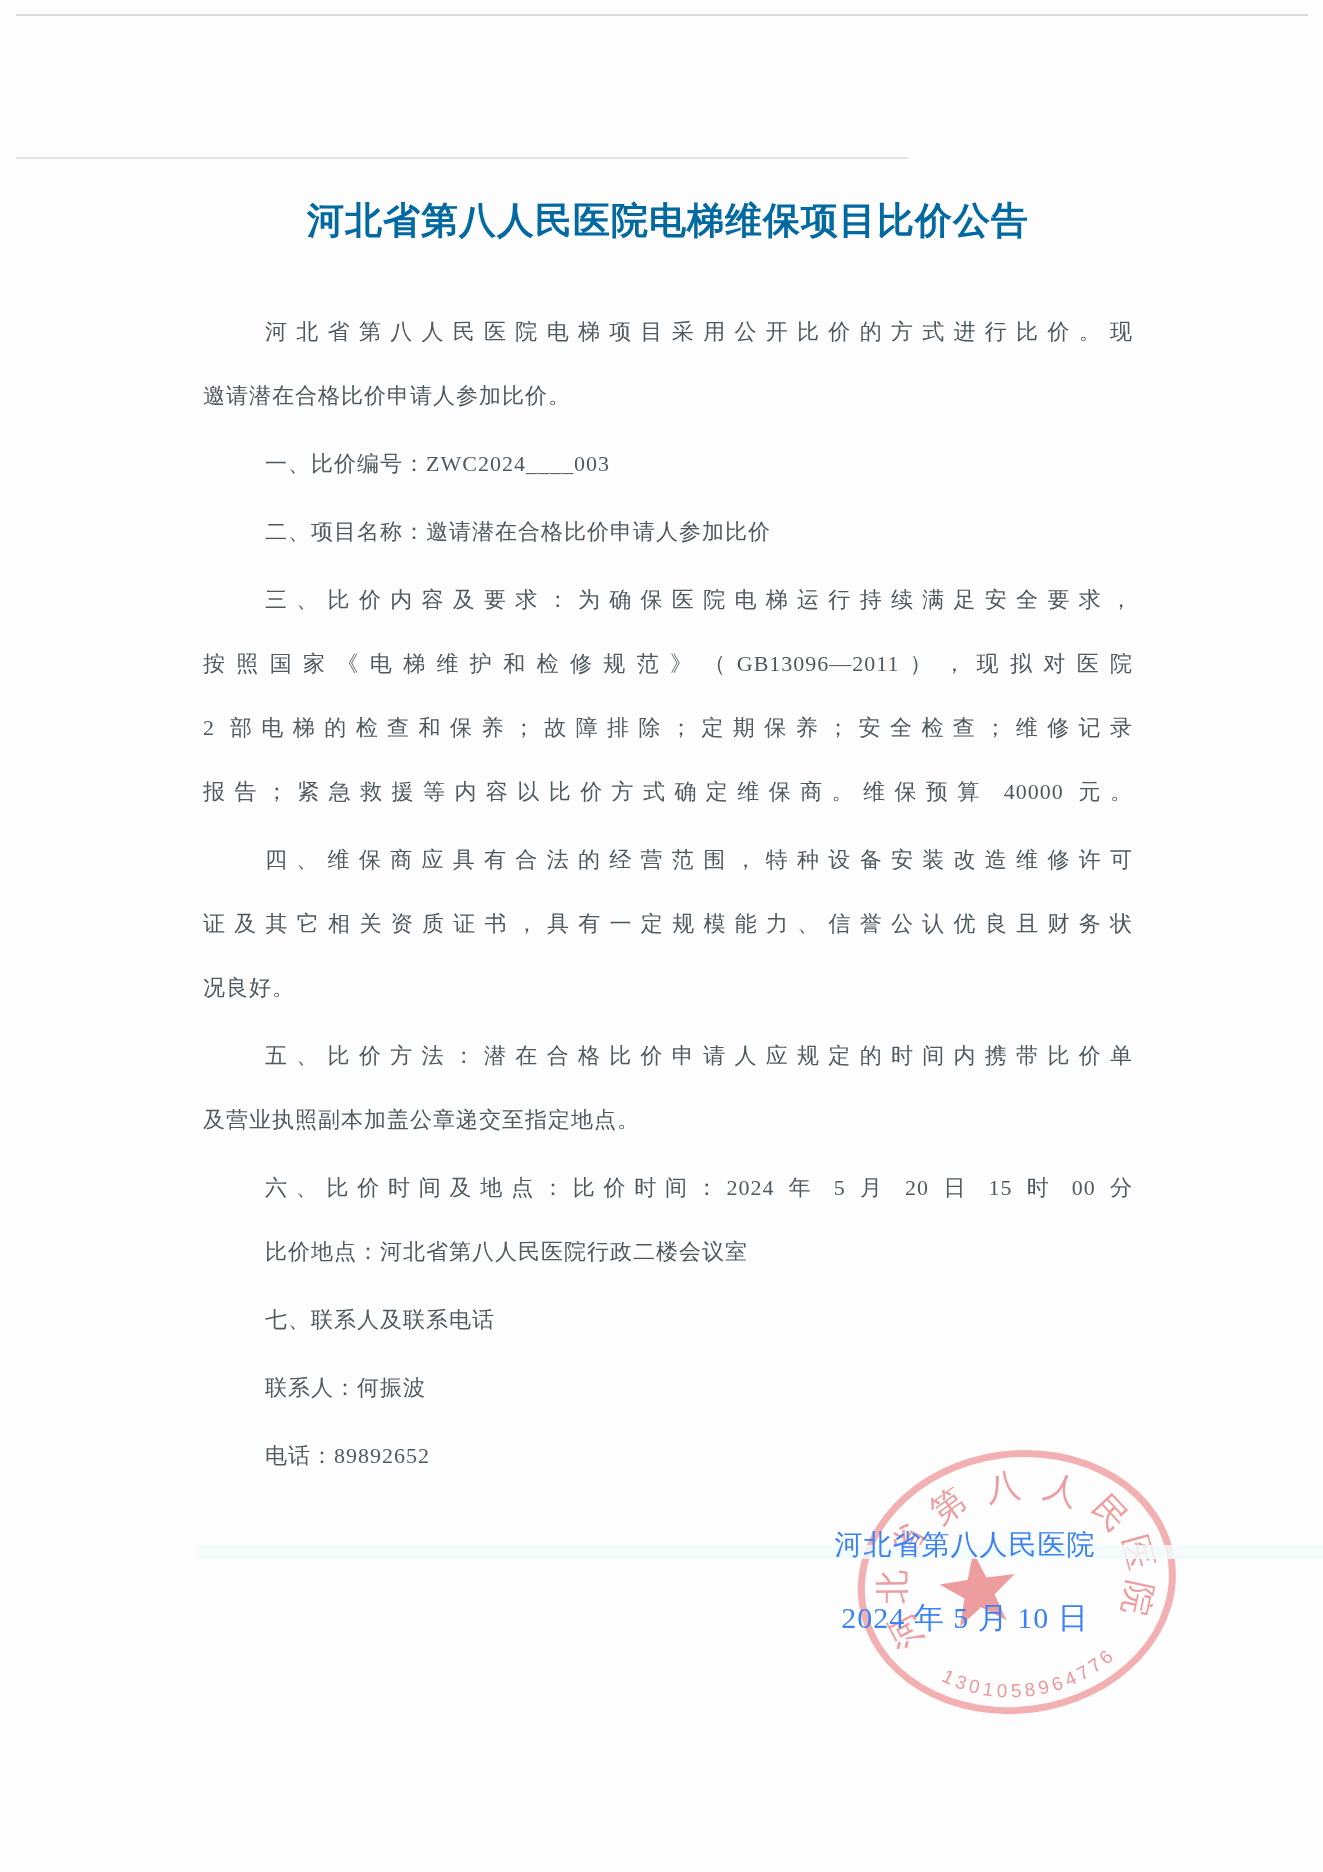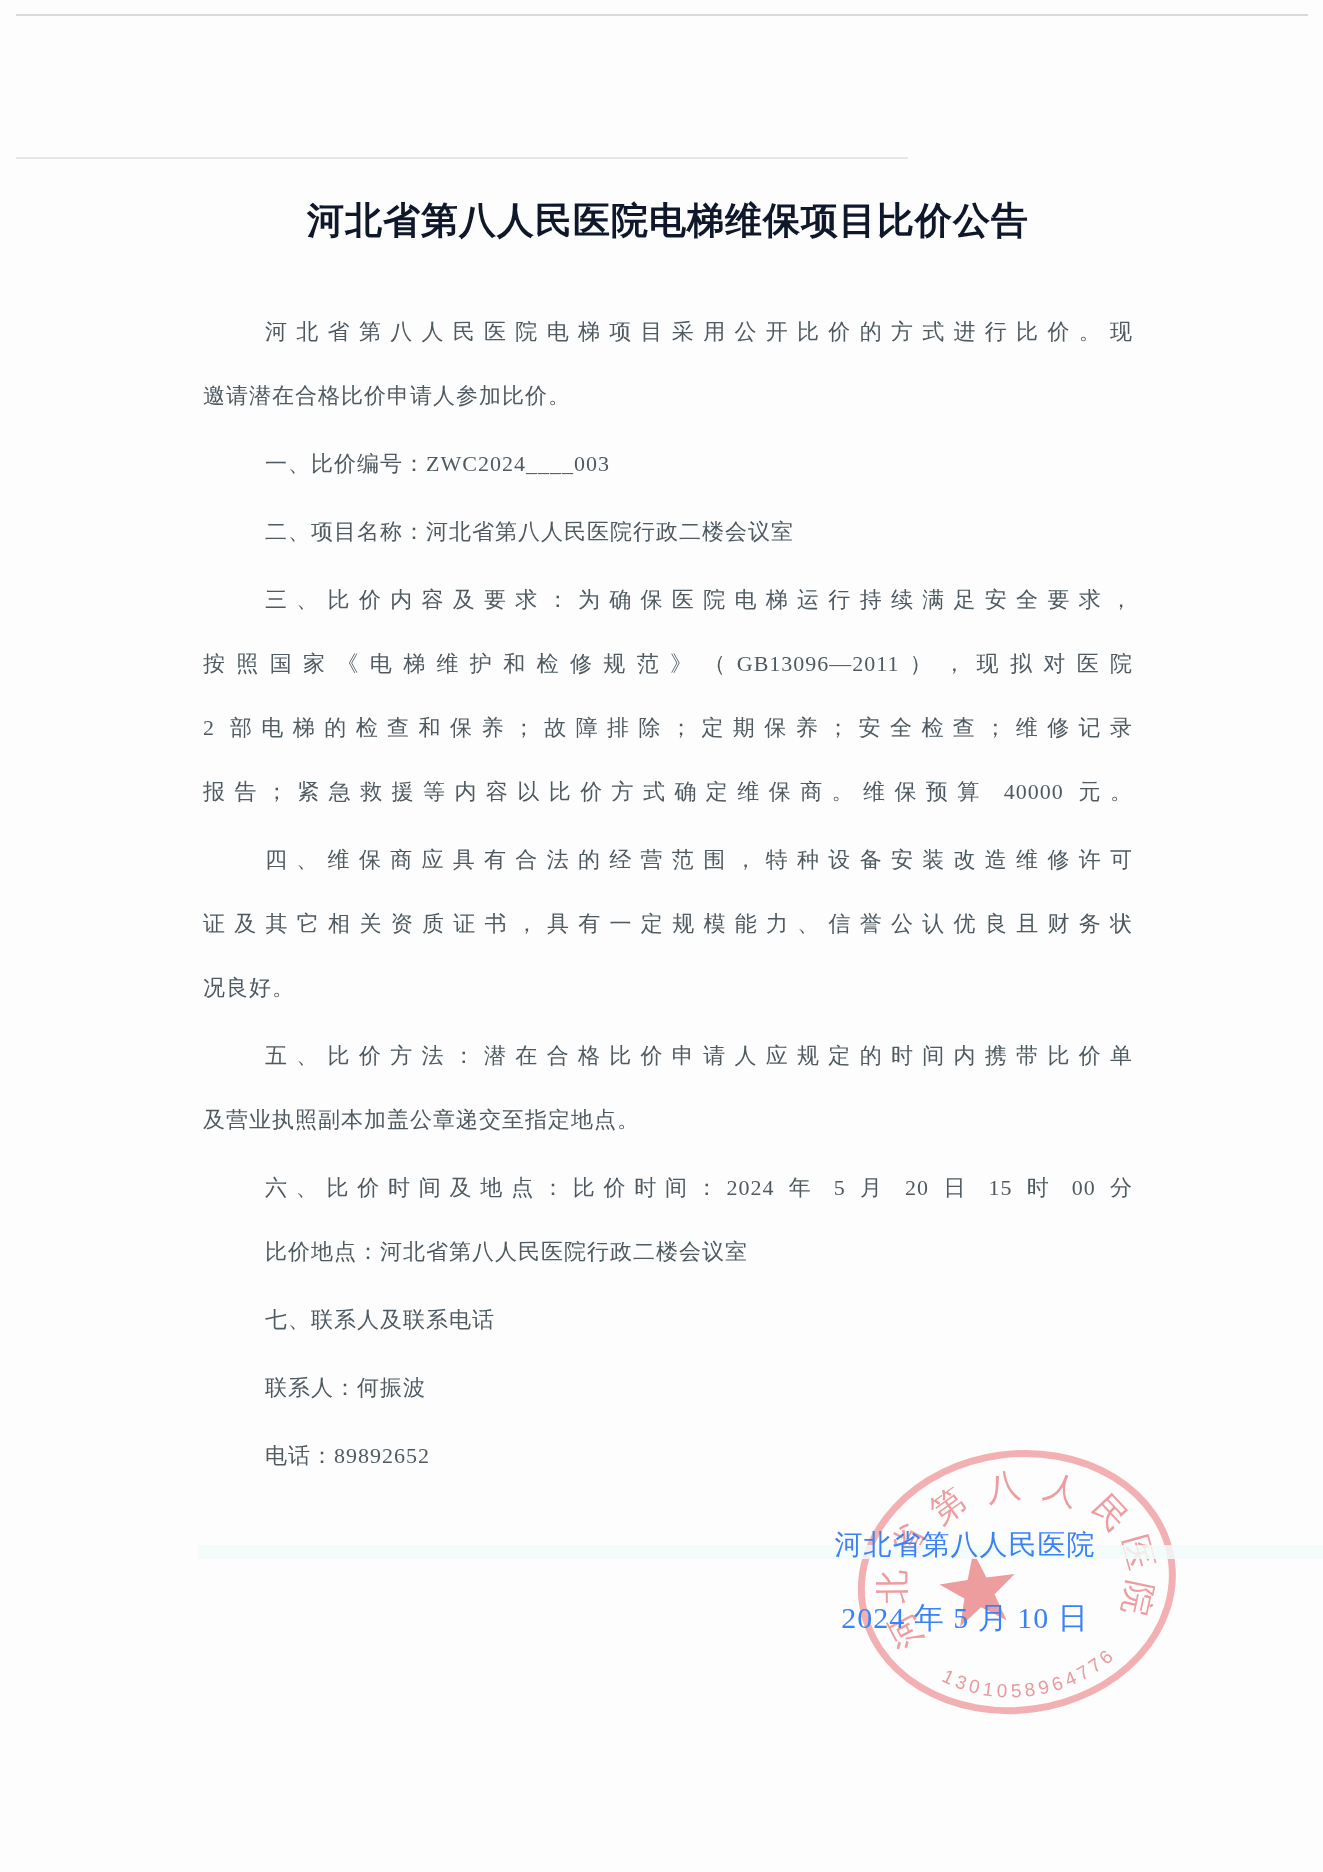--- a/index.html
+++ b/index.html
@@ -13,21 +13,21 @@
   .scan-line{position:absolute;height:2px;background:#c9cdcd;opacity:.75;}
   .scan-line.l1{top:14px;left:16px;width:1292px;}
   .scan-line.l2{top:157px;left:16px;width:892px;opacity:.55;background:#d2d6d6;}
   .scan-band{position:absolute;top:1545px;left:198px;width:1125px;height:14px;
     background:rgba(242,250,250,.85);z-index:2;}
   .doc-title{
     position:absolute;top:196px;left:203px;width:930px;
     text-align:center;
     font-family:"Liberation Sans", sans-serif;
     font-weight:700;font-size:37px;letter-spacing:1px;
-    color:#0f172a;
+    color:#0369a1;
   }
   .content{
     position:absolute;top:300px;left:203px;width:930px;
     font-size:22px;line-height:64px;letter-spacing:1px;
     color:#4e5a60;
   }
   .para{margin:0 0 4px 0;}
   .line{white-space:normal;}
   .in{text-indent:62px;}
   .j{text-align:justify;text-align-last:justify;}
@@ -54,21 +54,21 @@
 
   <div class="content">
     <div class="para">
       <div class="line in j">河北省第八人民医院电梯项目采用公开比价的方式进行比价。现</div>
       <div class="line">邀请潜在合格比价申请人参加比价。</div>
     </div>
     <div class="para">
       <div class="line in">一、比价编号：ZWC2024____003</div>
     </div>
     <div class="para">
-      <div class="line in">二、项目名称：河北省第八人民医院行政二楼会议室</div>
+      <div class="line in">二、项目名称：邀请潜在合格比价申请人参加比价</div>
     </div>
     <div class="para">
       <div class="line in j">三、比价内容及要求：为确保医院电梯运行持续满足安全要求，</div>
       <div class="line j">按照国家《电梯维护和检修规范》（GB13096—2011），现拟对医院</div>
       <div class="line j">2 部电梯的检查和保养；故障排除；定期保养；安全检查；维修记录</div>
       <div class="line j">报告；紧急救援等内容以比价方式确定维保商。维保预算 40000 元。</div>
     </div>
     <div class="para">
       <div class="line in j">四、维保商应具有合法的经营范围，特种设备安装改造维修许可</div>
       <div class="line j">证及其它相关资质证书，具有一定规模能力、信誉公认优良且财务状</div>

